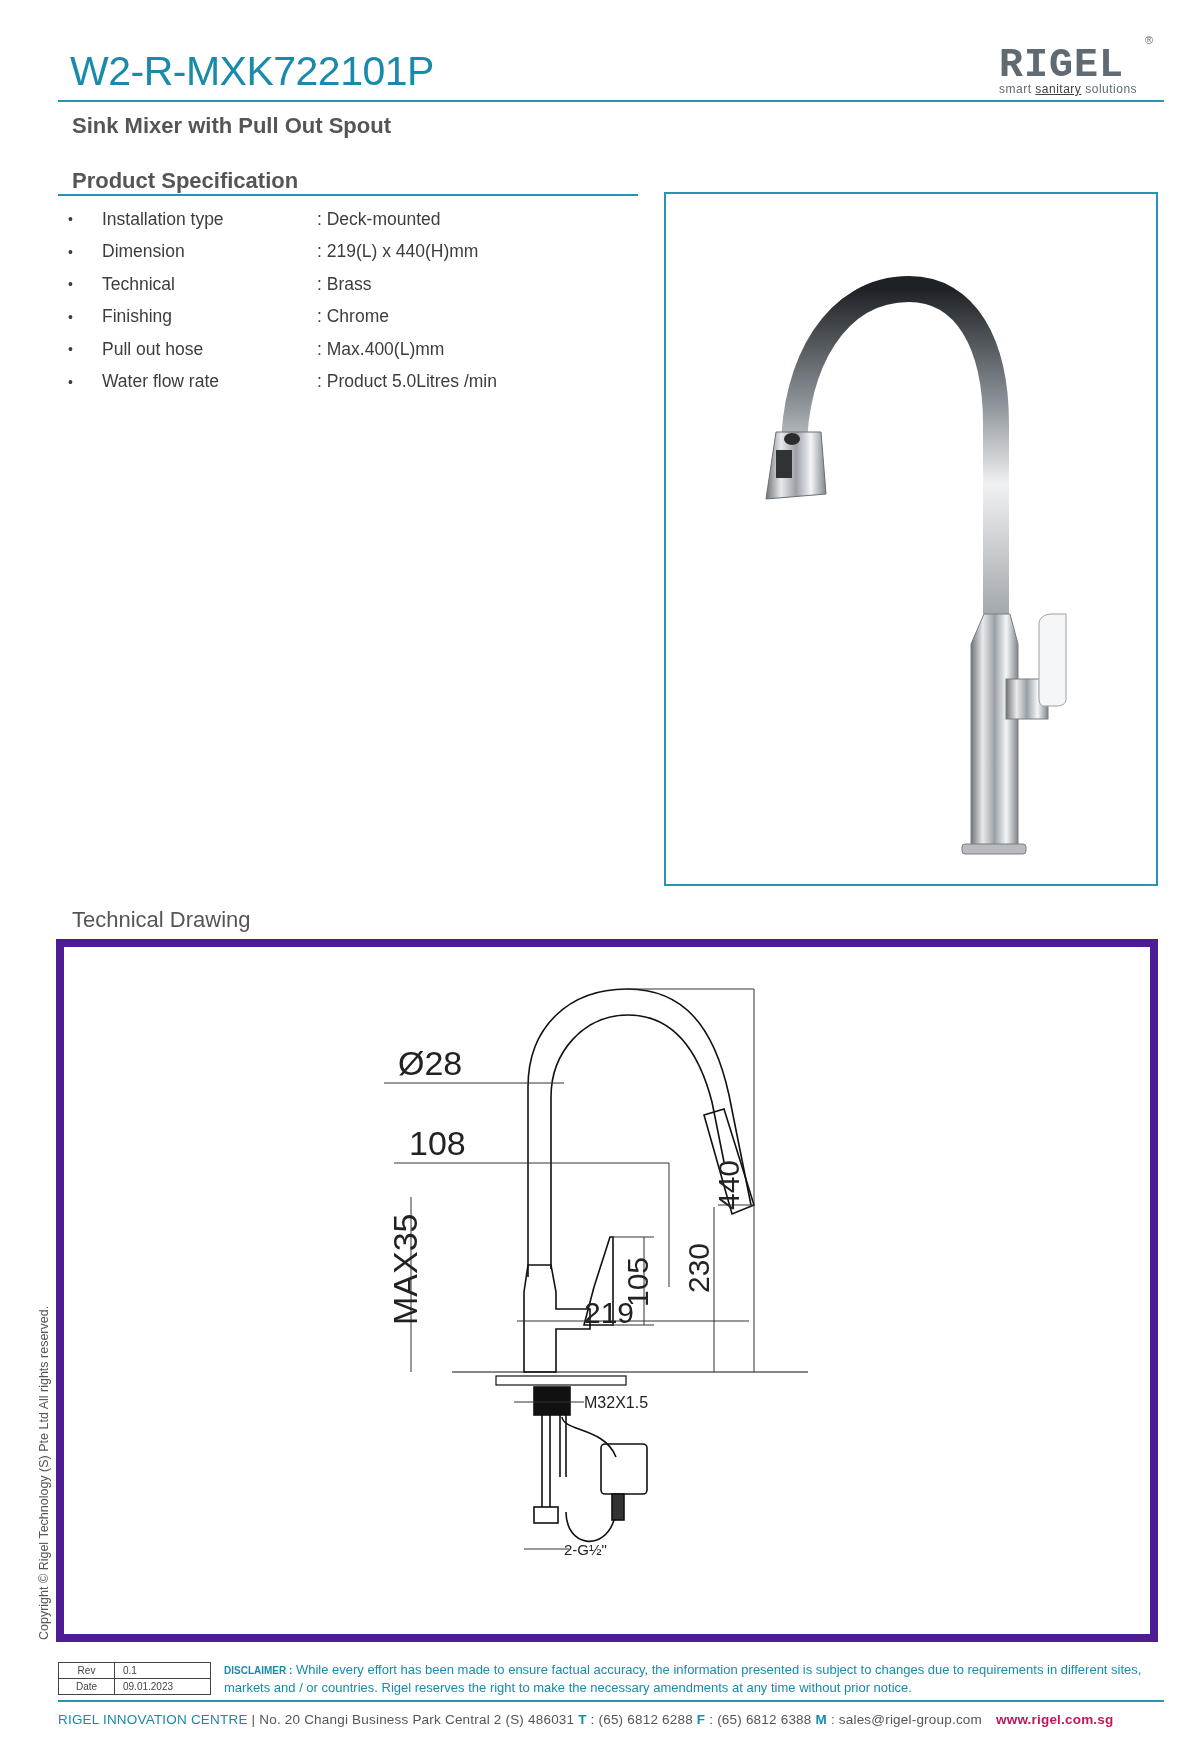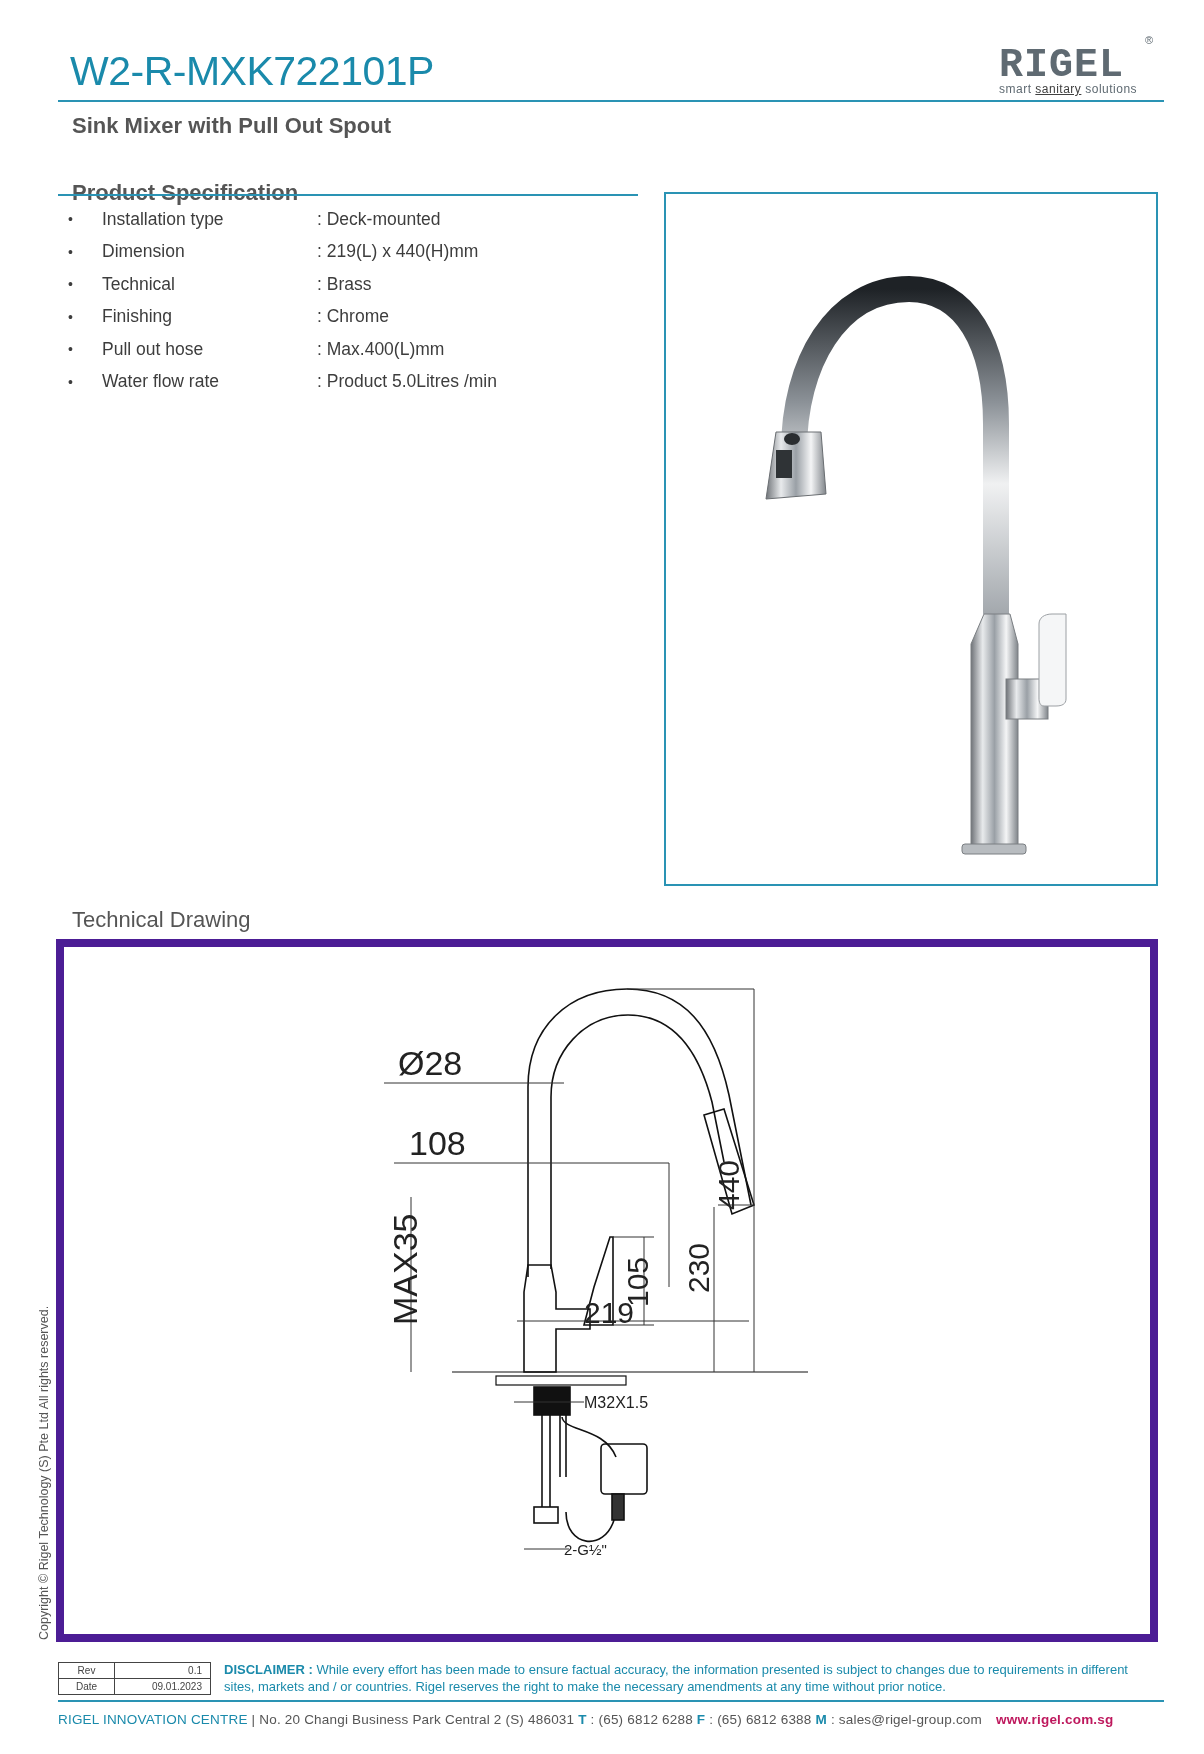--- a/index.html
+++ b/index.html
@@ -10,45 +10,45 @@
   .title-rule { position: absolute; left: 58px; top: 100px; width: 1106px; height: 2px; background: #2a93b4; }
 
   .logo { position: absolute; left: 995px; top: 30px; width: 170px; height: 68px; }
   .logo-word { position: absolute; left: 4px; top: 13px; font-size: 40px; font-weight: bold; color: #5f6a72; letter-spacing: 1px; font-family: Liberation Mono, monospace; }
   .logo-reg { position: absolute; left: 150px; top: 4px; font-size: 11px; color: #5f6a72; }
   .logo-tag { position: absolute; left: 4px; top: 52px; font-size: 12px; color: #5f6a72; letter-spacing: 0.5px; white-space: nowrap; }
   .logo-tag .green { color: #404040; text-decoration: underline; }
 
   .subtitle { position: absolute; left: 72px; top: 113px; font-size: 22px; font-weight: bold; color: #555555; }
 
-  .spec-heading { position: absolute; left: 72px; top: 180px; font-size: 22px; font-weight: bold; color: #555555; }
+  .spec-heading { position: absolute; left: 72px; top: 168px; font-size: 22px; font-weight: bold; color: #555555; }
   .spec-rule { position: absolute; left: 58px; top: 194px; width: 580px; height: 2px; background: #2a93b4; }
 
   .spec-list { position: absolute; left: 68px; top: 203px; width: 560px; list-style: none; }
   .spec-row { height: 32.5px; display: flex; align-items: center; font-size: 17.5px; color: #3d3d3d; }
   .spec-bullet { width: 34px; font-size: 14px; }
   .spec-label { width: 215px; }
   .spec-value { flex: 1; }
 
   .photo-box { position: absolute; left: 664px; top: 192px; width: 494px; height: 694px; border: 2px solid #2a93b4; }
   .photo-box svg { position: absolute; left: 0; top: 0; }
 
   .td-heading { position: absolute; left: 72px; top: 907px; font-size: 22px; font-weight: normal; color: #555555; }
   .td-box { position: absolute; left: 56px; top: 939px; width: 1102px; height: 703px; border: 8px solid #4c1d95; }
   .td-box svg { position: absolute; left: 0; top: 0; }
 
   .copyright { position: absolute; left: 37px; top: 1640px; transform-origin: left top; transform: rotate(-90deg); font-size: 12.5px; color: #555; white-space: nowrap; }
 
   .rev-table { position: absolute; left: 58px; top: 1662px; border-collapse: collapse; font-size: 10px; color: #444; }
   .rev-table td { border: 1px solid #444; padding: 0 8px; height: 16px; line-height: 15px; }
   .rev-table td:first-child { width: 56px; text-align: center; }
-  .rev-table td:last-child { width: 96px; text-align: right; }
+  .rev-table td:last-child { width: 96px; }
 
   .disclaimer { position: absolute; left: 224px; top: 1661px; width: 920px; font-size: 13px; line-height: 17px; color: #1a8aab; }
-  .disclaimer b { font-weight: bold; font-size: 13px; }
+  .disclaimer b { font-weight: bold; font-size: 10px; }
 
   .footer-rule { position: absolute; left: 58px; top: 1700px; width: 1106px; height: 2px; background: #2a93b4; }
   .footer { position: absolute; left: 58px; top: 1712px; font-size: 13.5px; color: #555; white-space: nowrap; letter-spacing: 0.2px; }
   .footer .brand { color: #1a8aab; }
   .footer .lbl { color: #1a8aab; font-weight: bold; }
   .footer .web { color: #be185d; font-weight: bold; margin-left: 14px; }
 </style>
 </head>
 <body>
 

